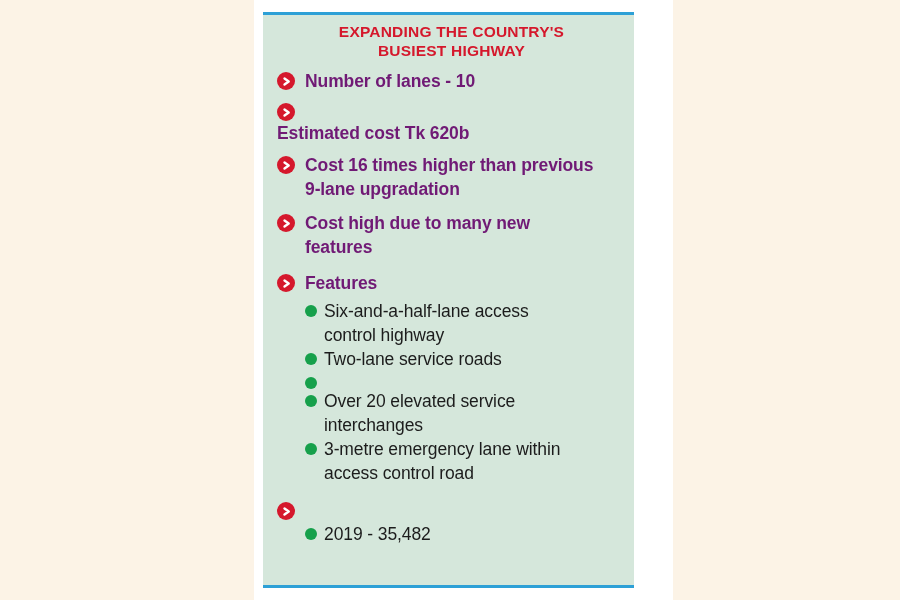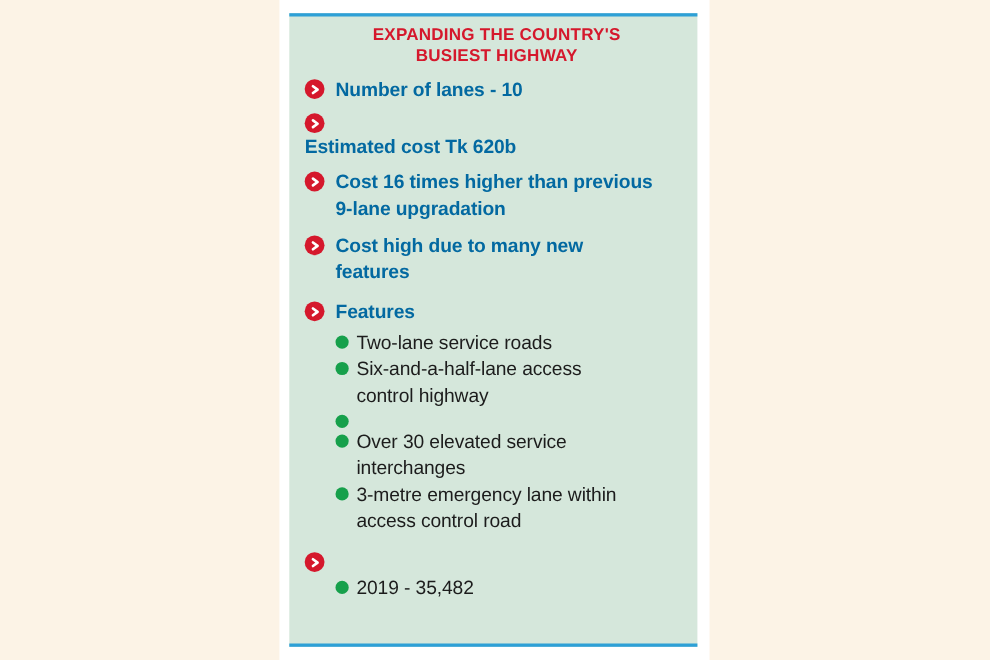--- a/index.html
+++ b/index.html
@@ -11,20 +11,21 @@
     font-family: "Liberation Sans", sans-serif;
     overflow: hidden;
   }
   .card {
     position: absolute;
     left: 254px;
     top: 0;
     width: 391px;
     height: 600px;
     background: #ffffff;
+    padding-left: 28px;
   }
   .panel {
     position: absolute;
     left: 9px;
     top: 12px;
     width: 371px;
     height: 576px;
     box-sizing: border-box;
     background: #d5e7db;
     border-top: 3px solid #2da0d6;
@@ -56,21 +57,21 @@
     display: flex;
     align-items: center;
     justify-content: center;
   }
   .abullet svg { width: 11px; height: 11px; display: block; }
   .itext {
     font-weight: bold;
     font-size: 17.5px;
     line-height: 24px;
     letter-spacing: -0.1px;
-    color: #0369a1;
+    color: #701a75;
     white-space: pre-line;
   }
   .sub {
     display: flex;
     align-items: flex-start;
     margin-left: 28px;
   }
   .dot {
     flex: 0 0 12px;
     width: 12px;
@@ -146,33 +147,33 @@
         <svg viewBox="0 0 10 10">
             <path d="M3.2 2.2 L7 5 L3.2 7.8" fill="none" stroke="#ffffff" stroke-width="2.2" stroke-linecap="round" stroke-linejoin="round"></path>
           </svg>
       </span>
       <div class="itext">Features</div>
     </div>
 
     <div class="mb14">
       <div class="sub">
         <span class="dot"></span>
-        <div class="stext">Two-lane service roads</div>
+        <div class="stext">Six-and-a-half-lane access
+control highway</div>
       </div>
       <div class="sub">
         <span class="dot"></span>
-        <div class="stext">Six-and-a-half-lane access
-control highway</div>
+        <div class="stext">Two-lane service roads</div>
       </div>
       <div class="sub">
         <span class="dot"></span>
       </div>
       <div class="sub">
         <span class="dot"></span>
-        <div class="stext">Over 30 elevated service
+        <div class="stext">Over 20 elevated service
 interchanges</div>
       </div>
       <div class="sub">
         <span class="dot"></span>
         <div class="stext">3-metre emergency lane within
 access control road</div>
       </div>
     </div>
 
     <div class="item mb2">

